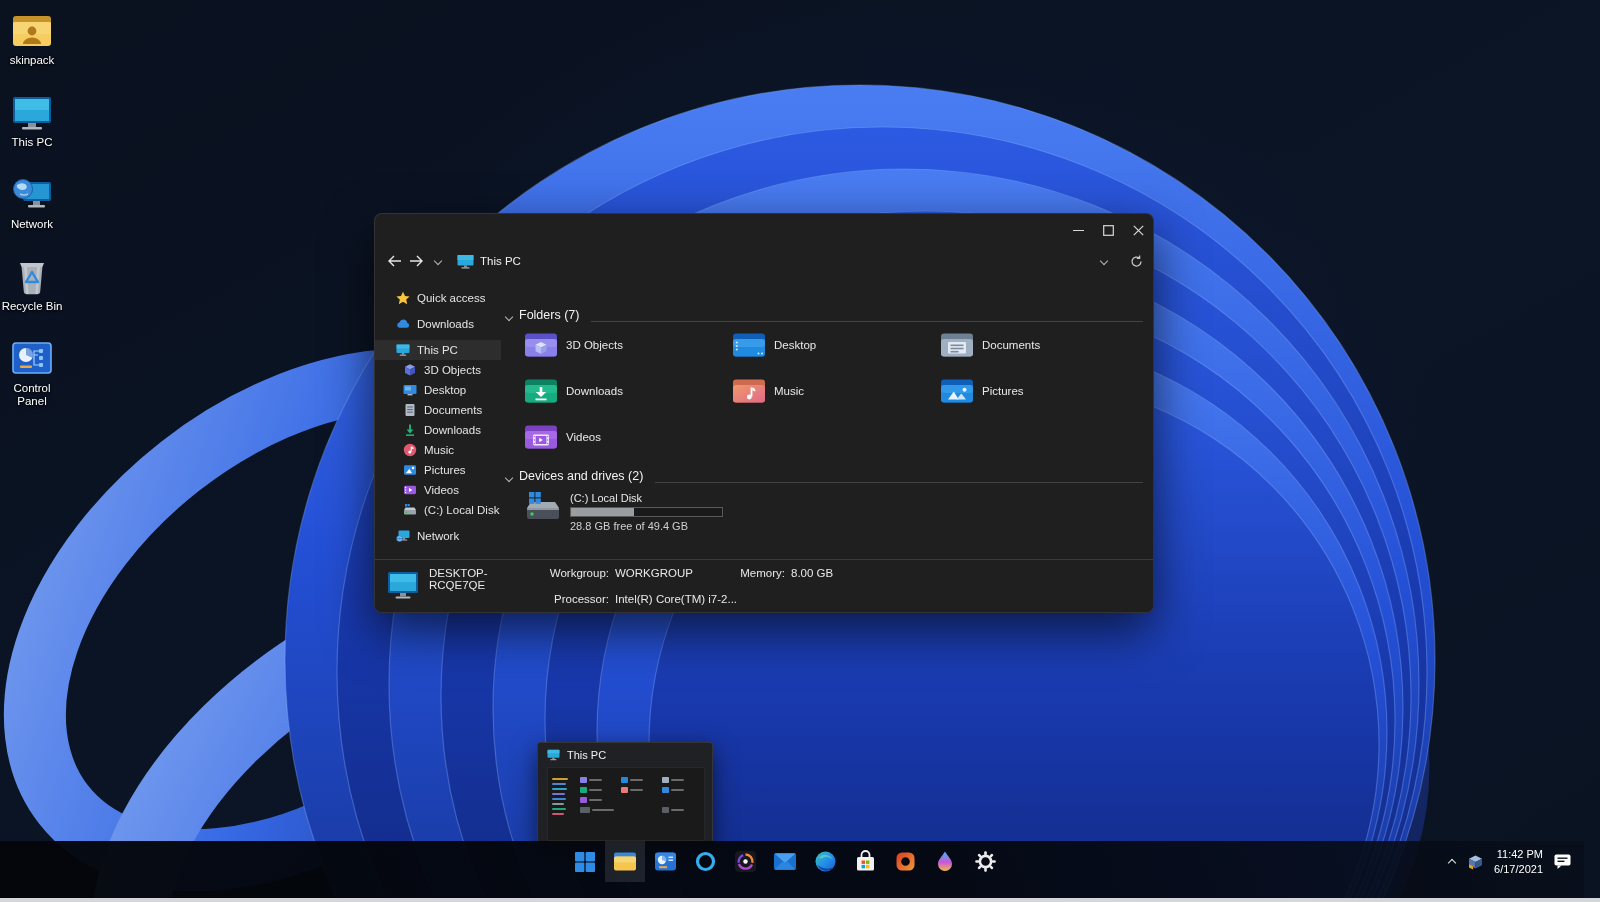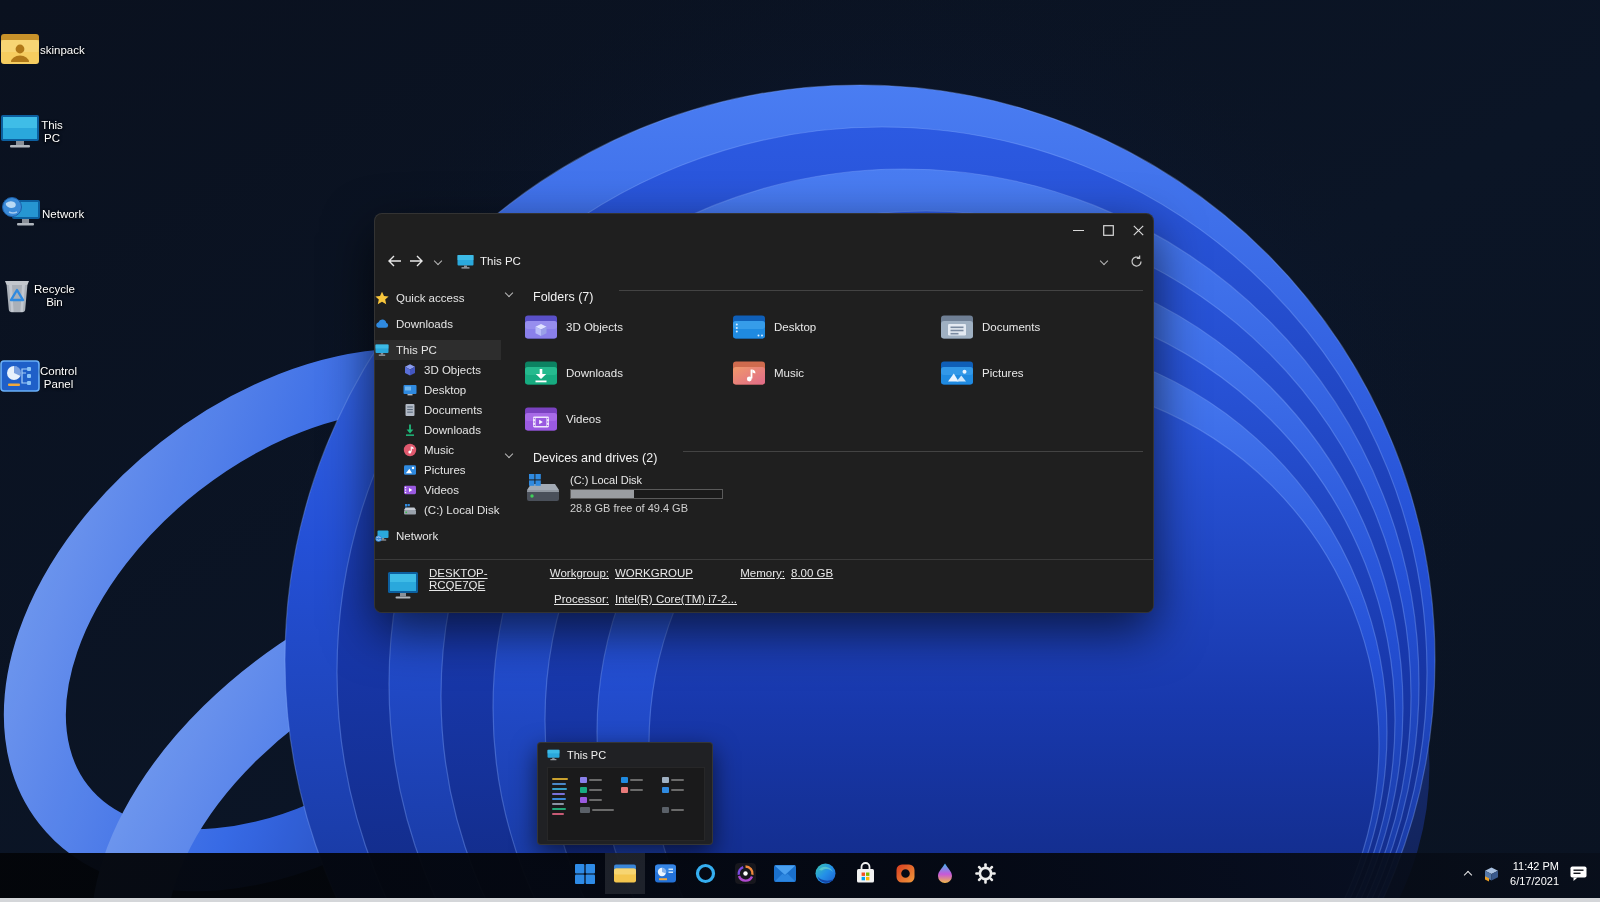--- a/index.html
+++ b/index.html
@@ -5,21 +5,21 @@
   * { margin:0; padding:0; box-sizing:border-box; }
   html,body { width:1600px; height:902px; overflow:hidden; background:#0a1120;
     font-family:"Liberation Sans", sans-serif; cursor:default; user-select:none; }
   .screen { position:relative; width:1600px; height:902px; overflow:hidden; }
 
   
   .wallpaper { position:absolute; inset:0; }
 
   
   .desk-icons { position:absolute; left:0; top:6px; width:64px; display:flex; flex-direction:column; }
-  .desk-icon { width:64px; height:82px; display:flex; flex-direction:row; align-items:center; padding-top:4px; }
+  .desk-icon { width:64px; height:82px; display:flex; flex-direction:column; align-items:center; padding-top:4px; }
   .desk-icon .dico { width:42px; height:42px; display:flex; align-items:center; justify-content:center; }
   .desk-icon .dlabel { margin-top:2px; font-size:11.5px; color:#fff; text-align:center; line-height:1.1;
      text-shadow:0 1px 3px rgba(0,0,0,.9), 0 0 2px rgba(0,0,0,.8); }
 
   
   .window { position:absolute; left:374px; top:213px; width:780px; height:400px;
      background:#1f1f1f; border:1px solid rgba(255,255,255,.09); border-radius:8px;
      box-shadow:0 18px 50px rgba(0,0,0,.65); overflow:hidden; color:#e8e8e8; }
   .titlebar { height:32px; display:flex; justify-content:flex-end; align-items:stretch; }
   .capbtn { width:30px; height:32px; display:flex; align-items:center; justify-content:center; }
@@ -39,69 +39,69 @@
   .searchbox { width:282px; height:26px; background:#2d2d2d; border-radius:2px;
      display:flex; align-items:center; padding:0 8px; gap:8px; }
   .searchbox input { flex:1; background:transparent; border:none; outline:none;
      color:#d8d8d8; font-size:11.5px; font-family:"Liberation Sans", sans-serif; }
   .searchbox input::placeholder { color:#9a9a9a; }
 
   .winbody { position:absolute; top:62px; left:0; right:0; bottom:53px; display:flex; }
 
   
   .sidebar { width:126px; padding-top:12px; flex-shrink:0; }
-  .side-item { height:20px; display:flex; align-items:center; gap:7px; font-size:11.5px; color:#e4e4e4; }
+  .side-item { height:20px; display:flex; align-items:center; gap:7px; padding-left:21px; font-size:11.5px; color:#e4e4e4; }
   .side-item.child { padding-left:28px; }
   .side-item.gap { margin-top:6px; }
   .side-item.selected { background:#2d2d2d; }
   .side-item .sico { width:14px; height:14px; flex-shrink:0; display:flex; }
 
   
   .content { flex:1; padding-top:4px; position:relative; }
-  .group-header { display:flex; align-items:flex-start; gap:20px; margin:10px 10px 6px 4px; }
+  .group-header { display:flex; align-items:flex-end; gap:6px; margin:28px 10px 6px 4px; }
   .group-header .chev { transform:translateY(-1px); }
   .group-title { font-size:12.5px; color:#f2f2f2; white-space:nowrap; }
   .group-header .rule { flex:1; height:1px; background:rgba(255,255,255,.16); margin-left:6px; }
 
   .tile-grid { display:grid; grid-template-columns:208px 208px 208px; margin-left:23px; row-gap:13px; }
   .tile { display:flex; align-items:center; gap:8px; height:33px; }
   .tile .tlabel { font-size:11.5px; color:#e8e8e8; }
 
   .drive-grid { display:grid; grid-template-columns:208px 208px 1fr; margin-left:23px; margin-top:8px; }
   .drive { display:flex; gap:6px; }
   .drive .dtext { display:flex; flex-direction:column; gap:3px; font-size:11px; color:#e8e8e8; padding-top:1px; }
   .drive-cd { align-items:center; }
   .bar { width:153px; height:10px; background:#1a1a1a; border:1px solid #5a5a5a; }
   .bar-fill { height:100%; background:#9a9da1; }
   .drive .free { color:#d0d0d0; font-size:11px; }
 
   
   .statusbar { position:absolute; left:0; right:0; bottom:0; height:53px; border-top:1px solid #3a3a3a;
      display:flex; align-items:center; padding:0 0 0 12px; gap:10px; background:#1f1f1f; }
   .status-grid { display:grid; grid-template-columns:108px 66px 112px 52px auto; column-gap:6px; row-gap:2px;
-     font-size:11.5px; color:#e8e8e8; align-items:baseline;text-decoration:underline; }
+     font-size:11.5px; color:#e8e8e8; align-items:baseline; }
   .rlabel { text-align:right; }
 
   
   .preview { position:absolute; left:537px; top:742px; width:176px; height:103px;
      background:#202124; border:1px solid rgba(255,255,255,.09); border-radius:4px;
      box-shadow:0 8px 24px rgba(0,0,0,.6); overflow:hidden; }
   .preview .ptitle { display:flex; align-items:center; gap:7px; padding:6px 9px 4px; }
   .preview .ptitle span { font-size:11px; color:#f0f0f0; }
   .thumb { margin:2px 9px; width:158px; height:74px; background:#1a1a1b; border:1px solid rgba(255,255,255,.06);
      display:flex; padding:6px 4px 4px; gap:4px; }
   .thumb .t-side { width:24px; display:flex; flex-direction:column; gap:3px; padding-top:4px; }
   .t-dash { height:2px; border-radius:1px; }
   .thumb .t-main { flex:1; display:grid; grid-template-columns:1fr 1fr 1fr; align-content:start; gap:4px 3px; padding-top:3px; }
   .t-item { display:flex; align-items:center; gap:2px; }
   .t-sq { width:7px; height:6px; border-radius:1px; }
   .t-lab { width:13px; height:2px; background:#6a6a6a; border-radius:1px; }
 
   
-  .taskbar { position:absolute; left:0; right:0; bottom:0; height:49px;
+  .taskbar { position:absolute; left:0; right:16px; bottom:0; height:61px;
      background:linear-gradient(90deg, rgba(3,5,9,.96) 0%, rgba(4,7,13,.94) 60%, rgba(8,14,26,.88) 100%); }
   .tb-icons { position:absolute; left:565px; top:0; height:41px; display:flex; }
   .tb-tile { width:40px; height:41px; display:flex; align-items:center; justify-content:center; }
   .tb-tile.active { background:rgba(255,255,255,.10); }
   .tray { position:absolute; right:0; top:0; height:41px; display:flex; align-items:center; gap:10px; padding-right:12px; }
   .tray-chev { width:10px; height:10px; position:relative; }
   .tray-chev::before { content:""; position:absolute; left:2px; top:3px; width:5px; height:5px;
      border-left:1.4px solid #e8e8e8; border-top:1.4px solid #e8e8e8; transform:rotate(45deg); }
   .clock { text-align:right; color:#fff; font-size:11px; line-height:1.3; }
   .bottom-strip { position:absolute; left:0; right:0; bottom:0; height:4px; background:#d4d6d9; z-index:5; }

